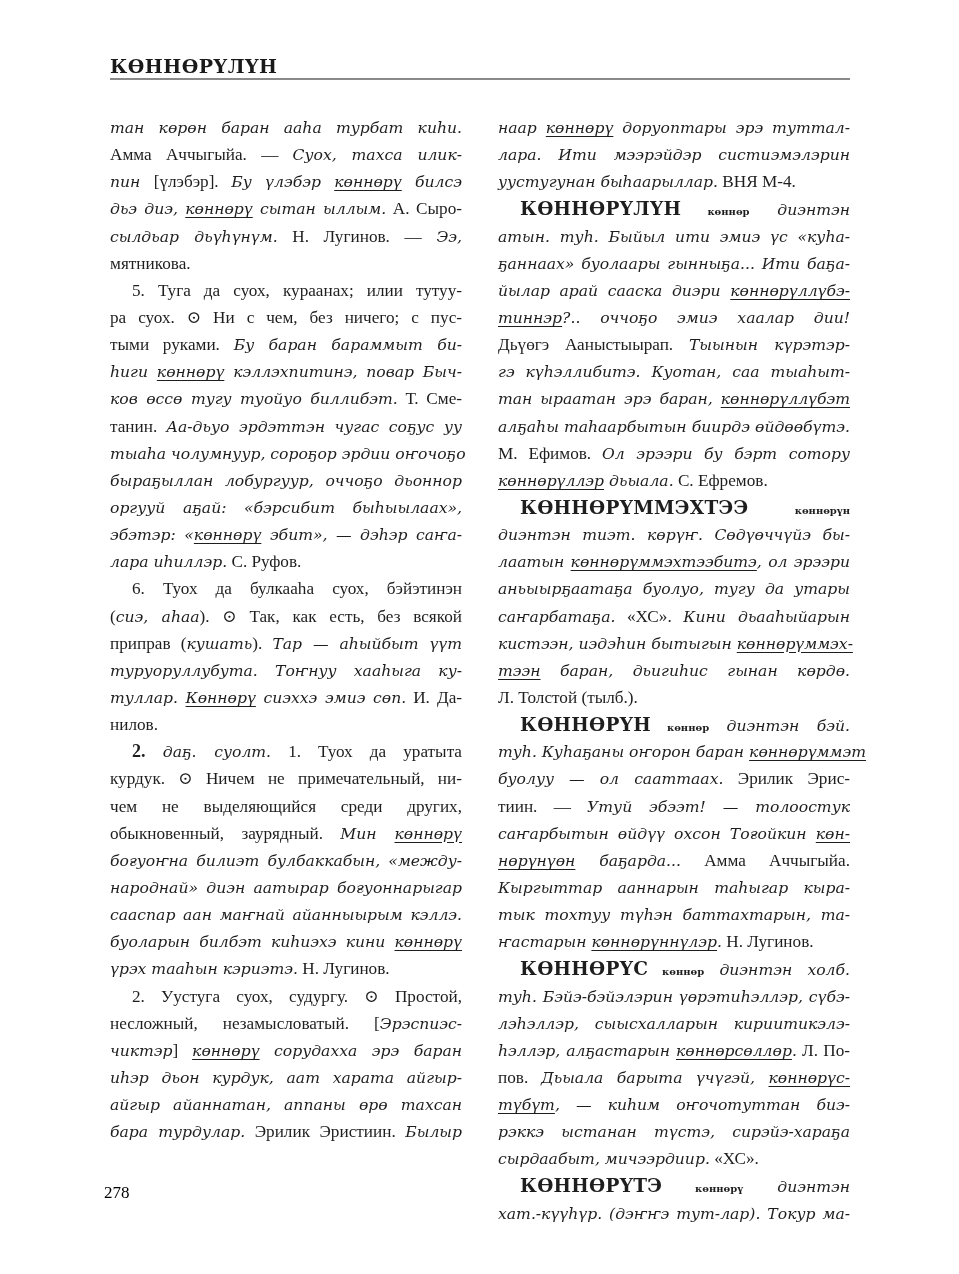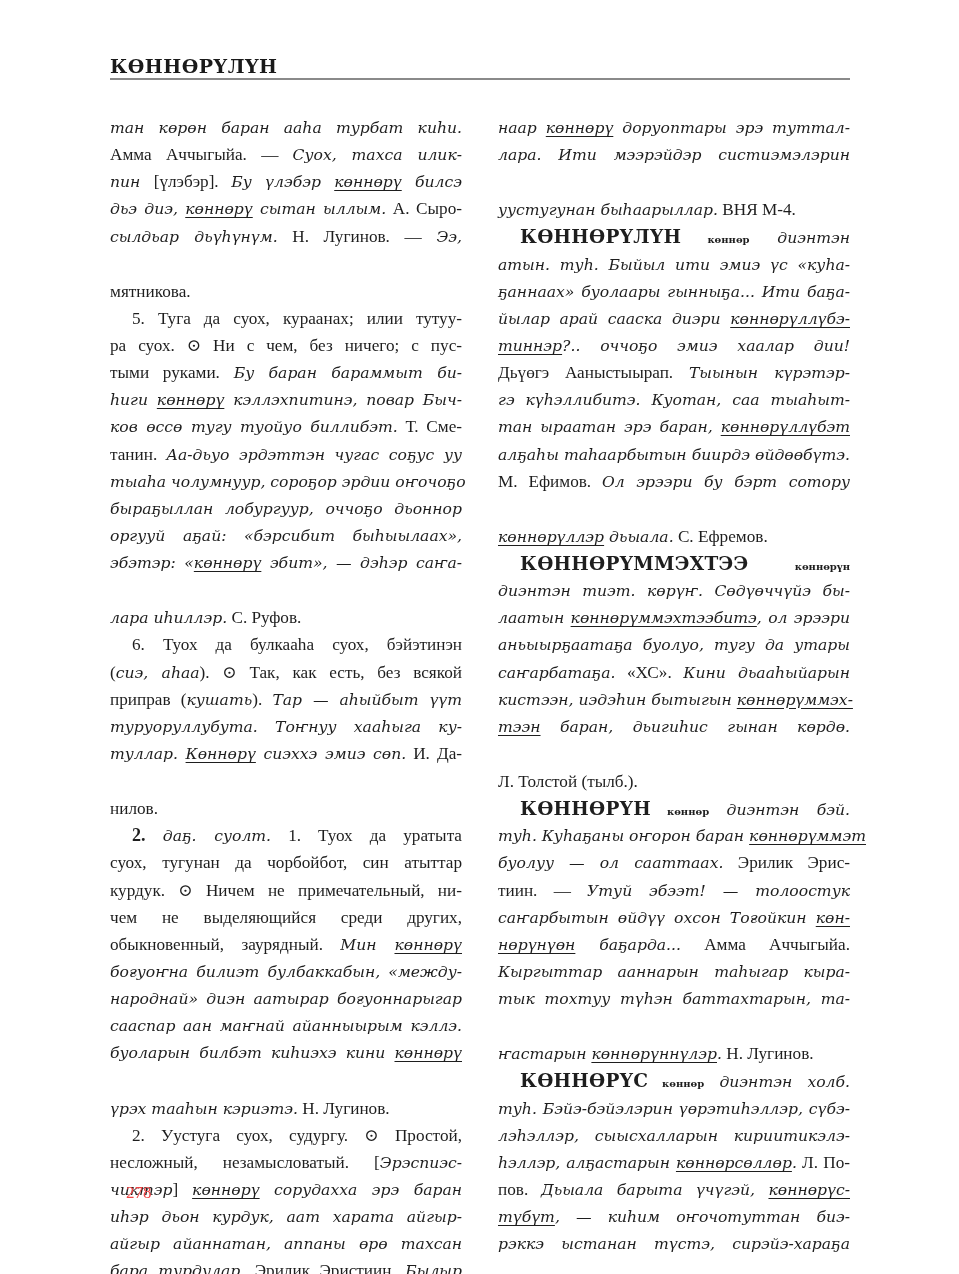--- a/index.html
+++ b/index.html
@@ -6,28 +6,28 @@
   body { width:959px; height:1274px; position:relative; overflow:hidden;
          font-family:"Liberation Serif","DejaVu Serif",serif; color:#1e1e1e; }
   .running-head { position:absolute; left:110px; top:55px; font-family:"DejaVu Serif",serif;
          font-weight:bold; font-size:19px; letter-spacing:0.5px; color:#1a1a1a; }
   .head-rule { position:absolute; left:110px; top:78px; width:740px; height:2px; background:#8a8a8a; }
   .col { position:absolute; top:114px; width:352px; }
   .col-left { left:110px; }
   .col-right { left:498px; }
   .line { height:27.15px; line-height:27.15px; font-size:17.2px; white-space:nowrap;
           text-align:justify; text-align-last:justify; overflow:visible; }
-  .line.last { text-align-last:left;margin-top:28px; }
+  .line.last { text-align-last:left; }
   .line.indent { padding-left:22px; }
   .i { font-style:italic; font-family:"DejaVu Serif",serif; font-size:15.6px; }
   .u { text-decoration:underline; text-underline-offset:3px; }
   .hw { font-family:"DejaVu Serif",serif; font-weight:bold; font-size:18.5px; letter-spacing:0.3px; }
   .hwsm { font-family:"DejaVu Serif",serif; font-weight:bold; font-size:10px; }
   .num { font-weight:bold; font-size:18px; }
-  .page-number { position:absolute; left:126px; top:1183px; font-size:17px; color:#ef4444; }
+  .page-number { position:absolute; left:104px; top:1183px; font-size:17px; color:#000000; }
 </style>
 </head>
 <body>
 
 <div class="running-head">КӨННӨРҮЛҮН</div>
 <div class="head-rule"></div>
 
 <div class="col col-left" id="col-left">
     <div class="line"><span class="i">тан көрөн баран ааһа турбат киһи.</span></div>
     <div class="line"><span class="">Амма Аччыгыйа. — </span><span class="i">Суох, тахса илик-</span></div>
@@ -46,21 +46,20 @@
     <div class="line"><span class="i">оргууй аҕай: «бэрсибит быһыылаах»,</span></div>
     <div class="line"><span class="i">эбэтэр: «</span><span class="i u">көннөрү</span><span class="i"> эбит», — дэһэр саҥа-</span></div>
     <div class="line last"><span class="i">лара иһиллэр.</span><span class=""> С. Руфов.</span></div>
     <div class="line indent"><span class="">6. Туох да булкааһа суох, бэйэтинэн</span></div>
     <div class="line"><span class="">(</span><span class="i">сиэ, аһаа</span><span class="">). ⊙ Так, как есть, без всякой</span></div>
     <div class="line"><span class="">приправ (</span><span class="i">кушать</span><span class="">). </span><span class="i">Тар — аһыйбыт үүт</span></div>
     <div class="line"><span class="i">туруоруллубута. Тоҥнуу хааһыга ку-</span></div>
     <div class="line"><span class="i">туллар. </span><span class="i u">Көннөрү</span><span class="i"> сиэххэ эмиэ сөп.</span><span class=""> И. Да-</span></div>
     <div class="line last"><span class="">нилов.</span></div>
     <div class="line indent"><span class="num">2. </span><span class="i">даҕ. суолт.</span><span class=""> 1. Туох да уратыта</span></div>
-    <div class="line"><span class="">суох, тугунан да чорбойбот, син атыттар</span></div>
     <div class="line"><span class="">курдук. ⊙ Ничем не примечательный, ни-</span></div>
     <div class="line"><span class="">чем не выделяющийся среди других,</span></div>
     <div class="line"><span class="">обыкновенный, заурядный. </span><span class="i">Мин </span><span class="i u">көннөрү</span></div>
     <div class="line"><span class="i">боғуоҥна билиэт булбаккабын, «между-</span></div>
     <div class="line"><span class="i">народнай» диэн аатырар боғуоннарыгар</span></div>
     <div class="line"><span class="i">сааспар аан маҥнай айанныырым кэллэ.</span></div>
     <div class="line"><span class="i">буоларын билбэт киһиэхэ кини </span><span class="i u">көннөрү</span></div>
     <div class="line last"><span class="i">үрэх тааһын кэриэтэ.</span><span class=""> Н. Лугинов.</span></div>
     <div class="line indent"><span class="">2. Уустуга суох, судургу. ⊙ Простой,</span></div>
     <div class="line"><span class="">несложный, незамысловатый. [</span><span class="i">Эрэспиэс-</span></div>

